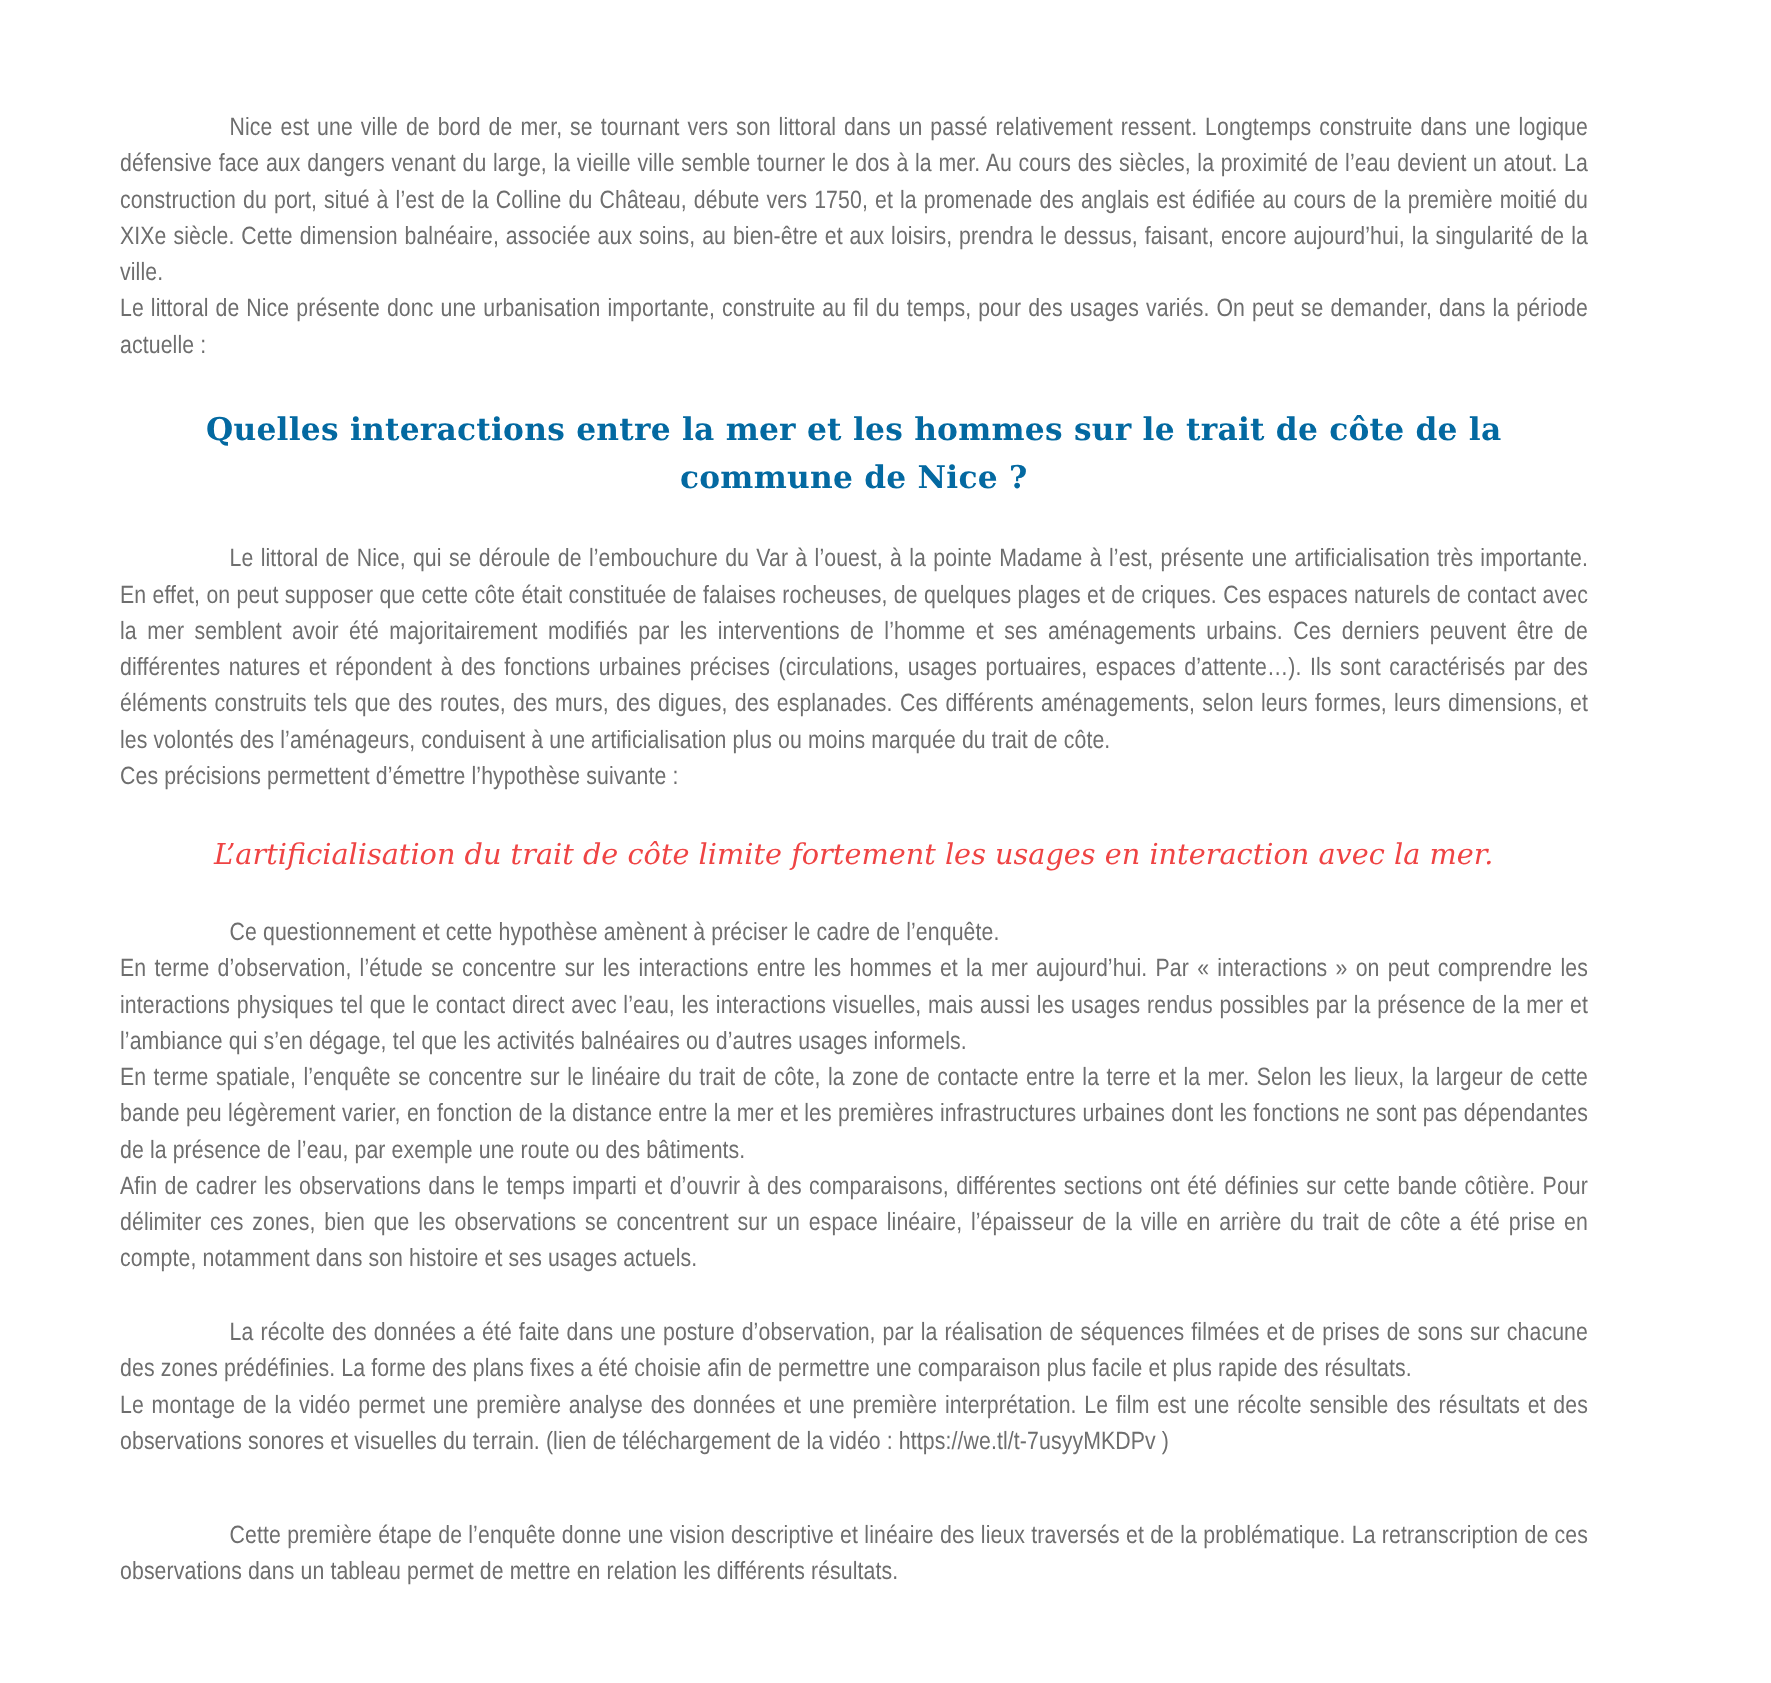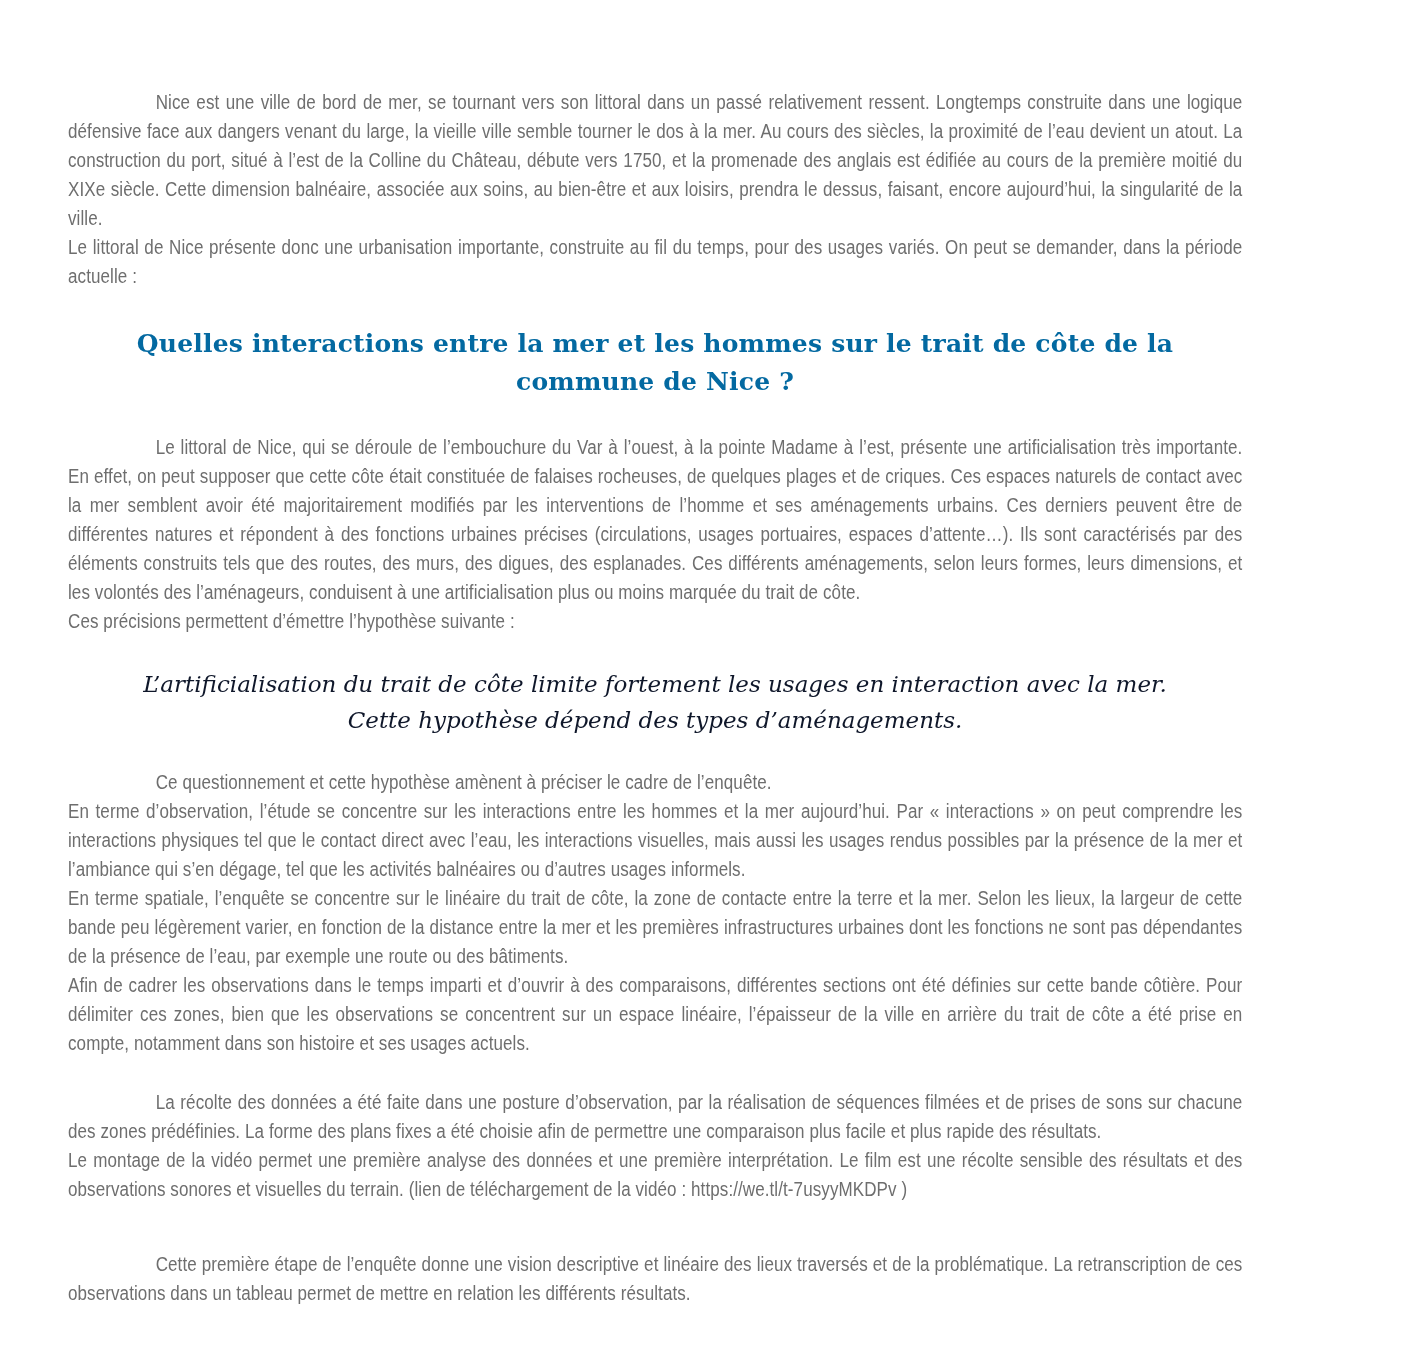--- a/index.html
+++ b/index.html
@@ -9,21 +9,21 @@
   }
   .page {
     position: relative;
     width: 1417px;
     height: 1346px;
     background: #ffffff;
     overflow: hidden;
   }
   .content {
     padding-top: 88px;
-    padding-left: 68px;
+    padding-left: 96px;
   }
   
   .flow {
     width: 1380px;
     transform: scaleX(0.851);
     transform-origin: 0 0;
   }
   .body-p {
     margin: 0;
     font-family: "Liberation Sans", sans-serif;
@@ -58,21 +58,21 @@
     width: 1174px;
     margin: 30px 0;
   }
   .hypothesis-line {
     font-family: "DejaVu Serif", serif;
     font-style: italic;
     font-weight: 500;
     font-size: 23px;
     line-height: 36px;
     text-align: center;
-    color: #0f172a;
+    color: #ef4444;
   }
   .video-link {
     color: #6e6e6e;
     text-decoration: none;
   }
 </style>
 </head>
 <body>
 
 <div class="page">
@@ -85,21 +85,20 @@
 
     <div class="question-heading">Quelles interactions entre la mer et les hommes sur le trait de côte de la commune de Nice ?</div>
 
     <div class="flow">
       <p class="body-p indent">Le littoral de Nice, qui se déroule de l’embouchure du Var à l’ouest, à la pointe Madame à l’est, présente une artificialisation très importante. En effet, on peut supposer que cette côte était constituée de falaises rocheuses, de quelques plages et de criques. Ces espaces naturels de contact avec la mer semblent avoir été majoritairement modifiés par les interventions de l’homme et ses aménagements urbains. Ces derniers peuvent être de différentes natures et répondent à des fonctions urbaines précises (circulations, usages portuaires, espaces d’attente…). Ils sont caractérisés par des éléments construits tels que des routes, des murs, des digues, des esplanades. Ces différents aménagements, selon leurs formes, leurs dimensions, et les volontés des l’aménageurs, conduisent à une artificialisation plus ou moins marquée du trait de côte.</p>
       <p class="body-p">Ces précisions permettent d’émettre l’hypothèse suivante :</p>
     </div>
 
     <div class="hypothesis">
       <div class="hypothesis-line">L’artificialisation du trait de côte limite fortement les usages en interaction avec la mer.</div>
-      <div class="hypothesis-line">Cette hypothèse dépend des types d’aménagements.</div>
     </div>
 
     <div class="flow">
       <p class="body-p indent">Ce questionnement et cette hypothèse amènent à préciser le cadre de l’enquête.</p>
       <p class="body-p">En terme d’observation, l’étude se concentre sur les interactions entre les hommes et la mer aujourd’hui. Par « interactions » on peut comprendre les interactions physiques tel que le contact direct avec l’eau, les interactions visuelles, mais aussi les usages rendus possibles par la présence de la mer et l’ambiance qui s’en dégage, tel que les activités balnéaires ou d’autres usages informels.</p>
       <p class="body-p">En terme spatiale, l’enquête se concentre sur le linéaire du trait de côte, la zone de contacte entre la terre et la mer. Selon les lieux, la largeur de cette bande peu légèrement varier, en fonction de la distance entre la mer et les premières infrastructures urbaines dont les fonctions ne sont pas dépendantes de la présence de l’eau, par exemple une route ou des bâtiments.</p>
       <p class="body-p">Afin de cadrer les observations dans le temps imparti et d’ouvrir à des comparaisons, différentes sections ont été définies sur cette bande côtière. Pour délimiter ces zones, bien que les observations se concentrent sur un espace linéaire, l’épaisseur de la ville en arrière du trait de côte a été prise en compte, notamment dans son histoire et ses usages actuels.</p>
     </div>
 
     <div class="flow gap-top-sm">

